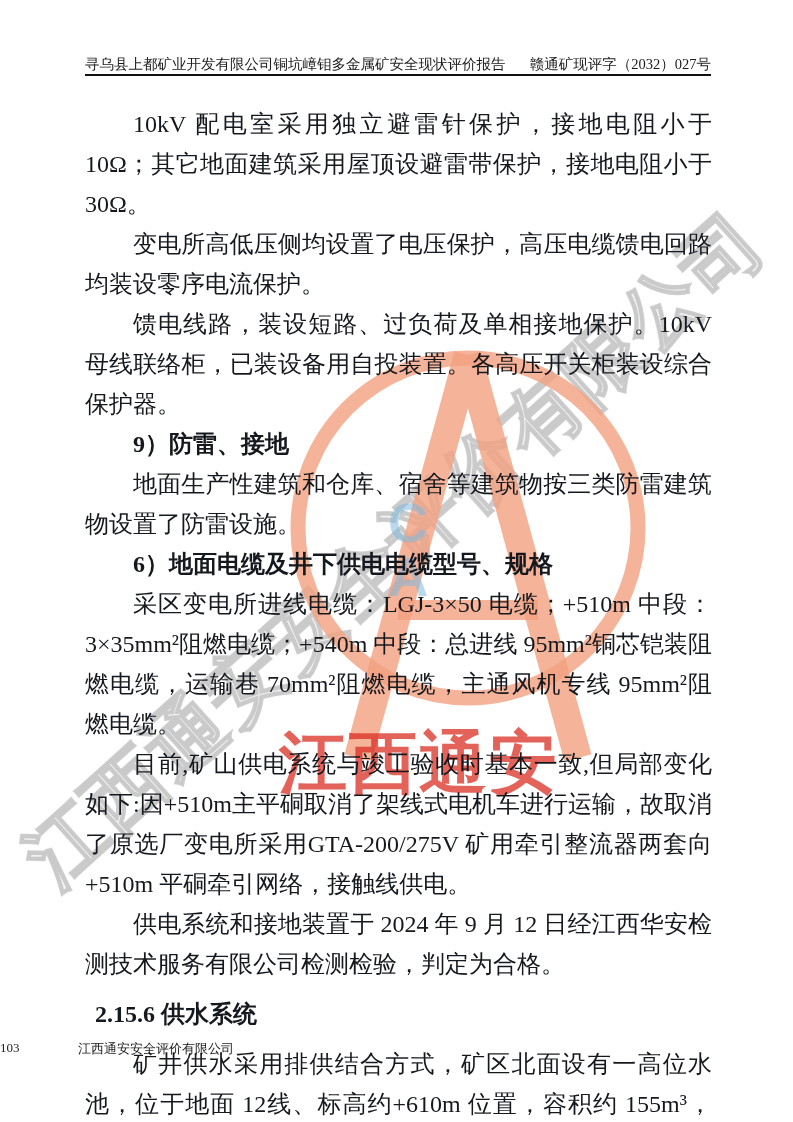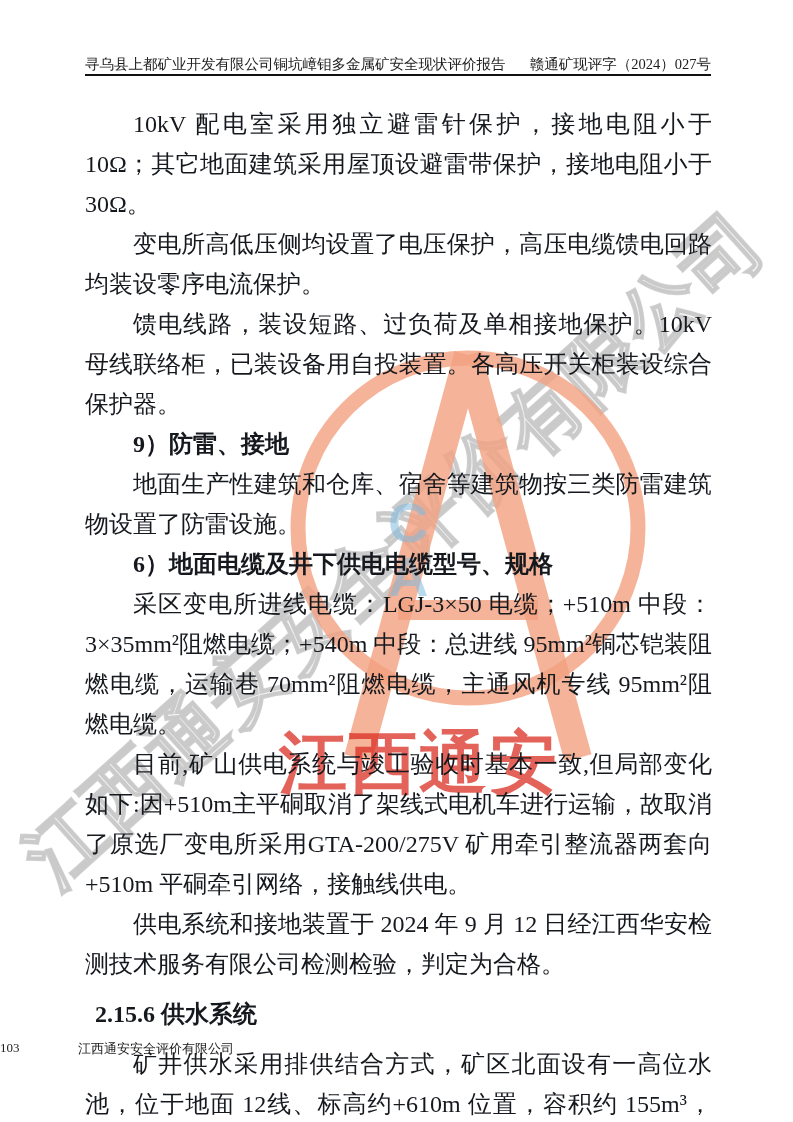--- a/index.html
+++ b/index.html
@@ -79,21 +79,21 @@
     <path d="M140,280 L280,280" fill="none" stroke="rgba(242,160,128,0.8)" stroke-width="20"></path>
   </svg>
 
   <div class="wm-blue">C
 A</div>
 
   <div class="wm-red">江西通安</div>
 
   <div class="header">
     <span class="left">寻乌县上都矿业开发有限公司铜坑嶂钼多金属矿安全现状评价报告</span>
-    <span class="right">赣通矿现评字（2024）027号</span>
+    <span class="right">赣通矿现评字（2032）027号</span>
   </div>
 
   <div class="doc-body">
     <p class="para">10kV 配电室采用独立避雷针保护，接地电阻小于 10Ω；其它地面建筑采用屋顶设避雷带保护，接地电阻小于 30Ω。</p>
     <p class="para">变电所高低压侧均设置了电压保护，高压电缆馈电回路均装设零序电流保护。</p>
     <p class="para">馈电线路，装设短路、过负荷及单相接地保护。10kV 母线联络柜，已装设备用自投装置。各高压开关柜装设综合保护器。</p>
     <p class="heading">9）防雷、接地</p>
     <p class="para">地面生产性建筑和仓库、宿舍等建筑物按三类防雷建筑物设置了防雷设施。</p>
     <p class="heading">6）地面电缆及井下供电电缆型号、规格</p>
     <p class="para">采区变电所进线电缆：LGJ-3×50 电缆；+510m 中段：3×35mm²阻燃电缆；+540m 中段：总进线 95mm²铜芯铠装阻燃电缆，运输巷 70mm²阻燃电缆，主通风机专线 95mm²阻燃电缆。</p>

